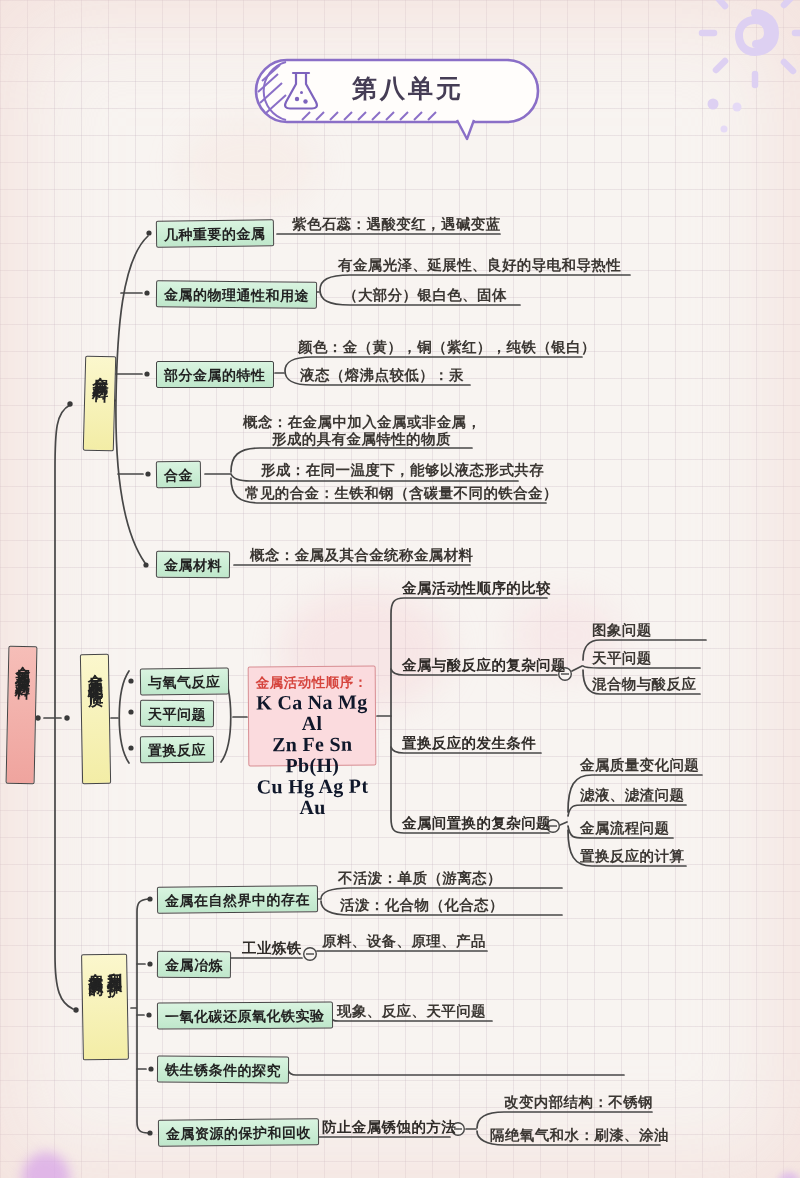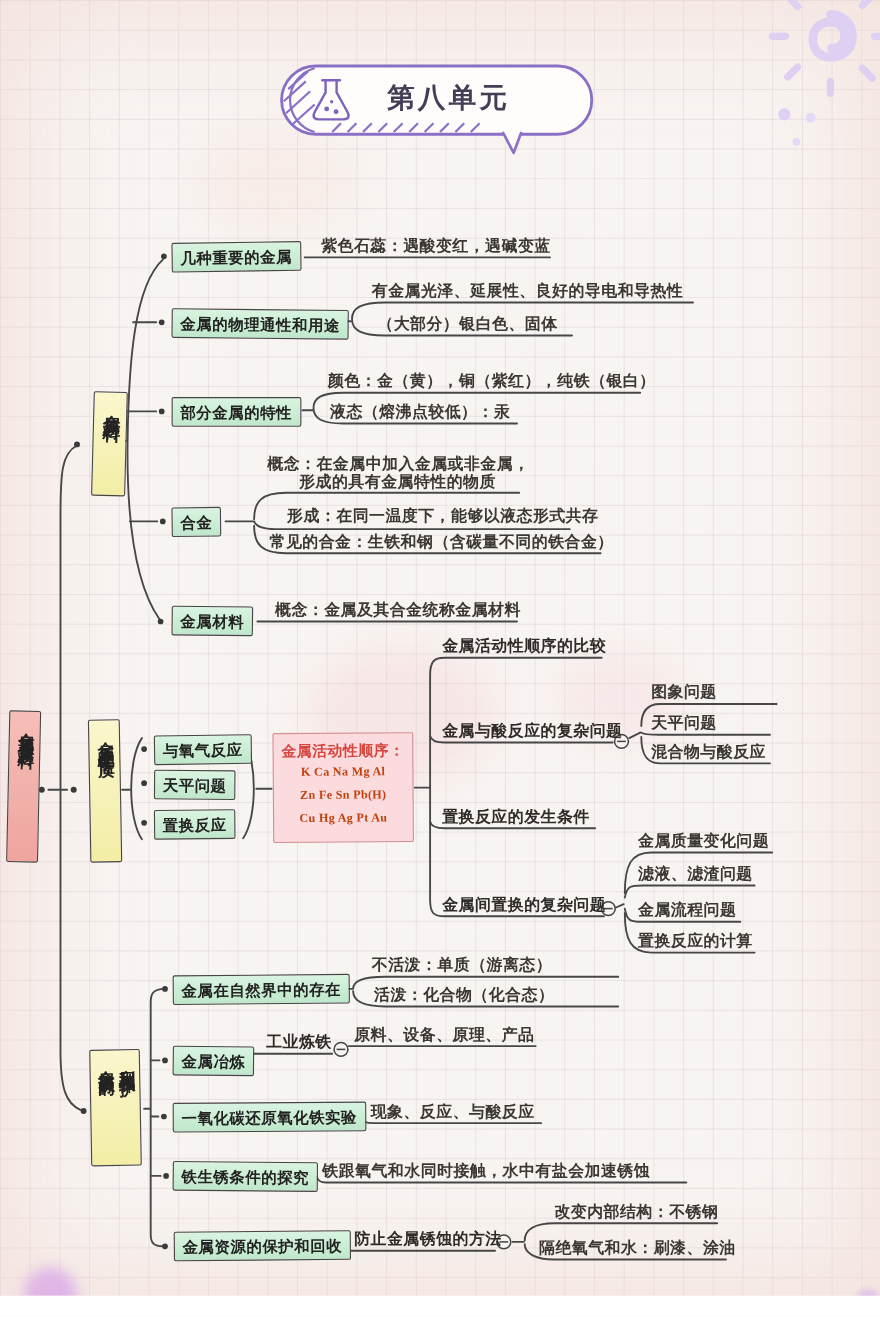--- a/index.html
+++ b/index.html
@@ -34,21 +34,21 @@
     font-weight:700;font-size:15px;letter-spacing:2px;color:#222;}
   .root{background:linear-gradient(180deg,#f6beb8,#efa49e);}
   .note{position:absolute;z-index:3;font-size:14.5px;font-weight:600;color:#3b3733;
     white-space:nowrap;letter-spacing:.4px;line-height:1.2;}
   .topic{font-weight:700;color:#2f2b28;}
   .pinkpanel{position:absolute;z-index:3;box-sizing:border-box;text-align:center;
     background:#fbdbde;border:1.5px solid #d78d92;border-radius:2px;
     padding:7px 4px 7px 4px;transform:rotate(-.4deg);}
   .pp-title{font-size:13.5px;font-weight:700;color:#d6453e;letter-spacing:.5px;}
   .pp-row{font-family:"Liberation Serif","DejaVu Serif",serif;font-weight:700;
-    font-size:11px;color:#c2410c;line-height:21px;letter-spacing:.3px;}
+    font-size:20px;color:#0f172a;line-height:21px;letter-spacing:.3px;}
   .title-text{position:absolute;z-index:4;font-size:25px;font-weight:700;
     color:#453d55;letter-spacing:3px;white-space:nowrap;}
 </style>
 </head>
 <body>
 
 <div id="canvas">
 
   <div class="abs deco haze" style="left:280px;top:590px;width:170px;height:120px;background:rgba(246,198,205,.30);"></div>
   <div class="abs deco haze" style="left:510px;top:595px;width:110px;height:80px;background:rgba(246,198,205,.22);"></div>
@@ -259,23 +259,22 @@
 
   <div class="node" style="left:157px;top:886px;transform:rotate(-.5deg);">金属在自然界中的存在</div>
   <div class="note" style="left:338px;top:870px;">不活泼：单质（游离态）</div>
   <div class="note" style="left:340px;top:897px;">活泼：化合物（化合态）</div>
 
   <div class="node" style="left:157px;top:951px;transform:rotate(.6deg);">金属冶炼</div>
   <div class="note topic" style="left:242px;top:940px;">工业炼铁</div>
   <div class="note" style="left:322px;top:933px;">原料、设备、原理、产品</div>
 
   <div class="node" style="left:157px;top:1002px;transform:rotate(-.4deg);">一氧化碳还原氧化铁实验</div>
-  <div class="note" style="left:337px;top:1003px;">现象、反应、与酸反应</div>
+  <div class="note" style="left:337px;top:1003px;">现象、反应、天平问题</div>
 
   <div class="node" style="left:157px;top:1056px;transform:rotate(.5deg);">铁生锈条件的探究</div>
-  <div class="note" style="left:293px;top:1057px;">铁跟氧气和水同时接触，水中有盐会加速锈蚀</div>
 
   <div class="node" style="left:158px;top:1119px;transform:rotate(-.5deg);">金属资源的保护和回收</div>
   <div class="note topic" style="left:322px;top:1119px;">防止金属锈蚀的方法</div>
   <div class="note" style="left:504px;top:1094px;">改变内部结构：不锈钢</div>
   <div class="note" style="left:490px;top:1127px;">隔绝氧气和水：刷漆、涂油</div>
 
 </div>
 
 </body></html>

